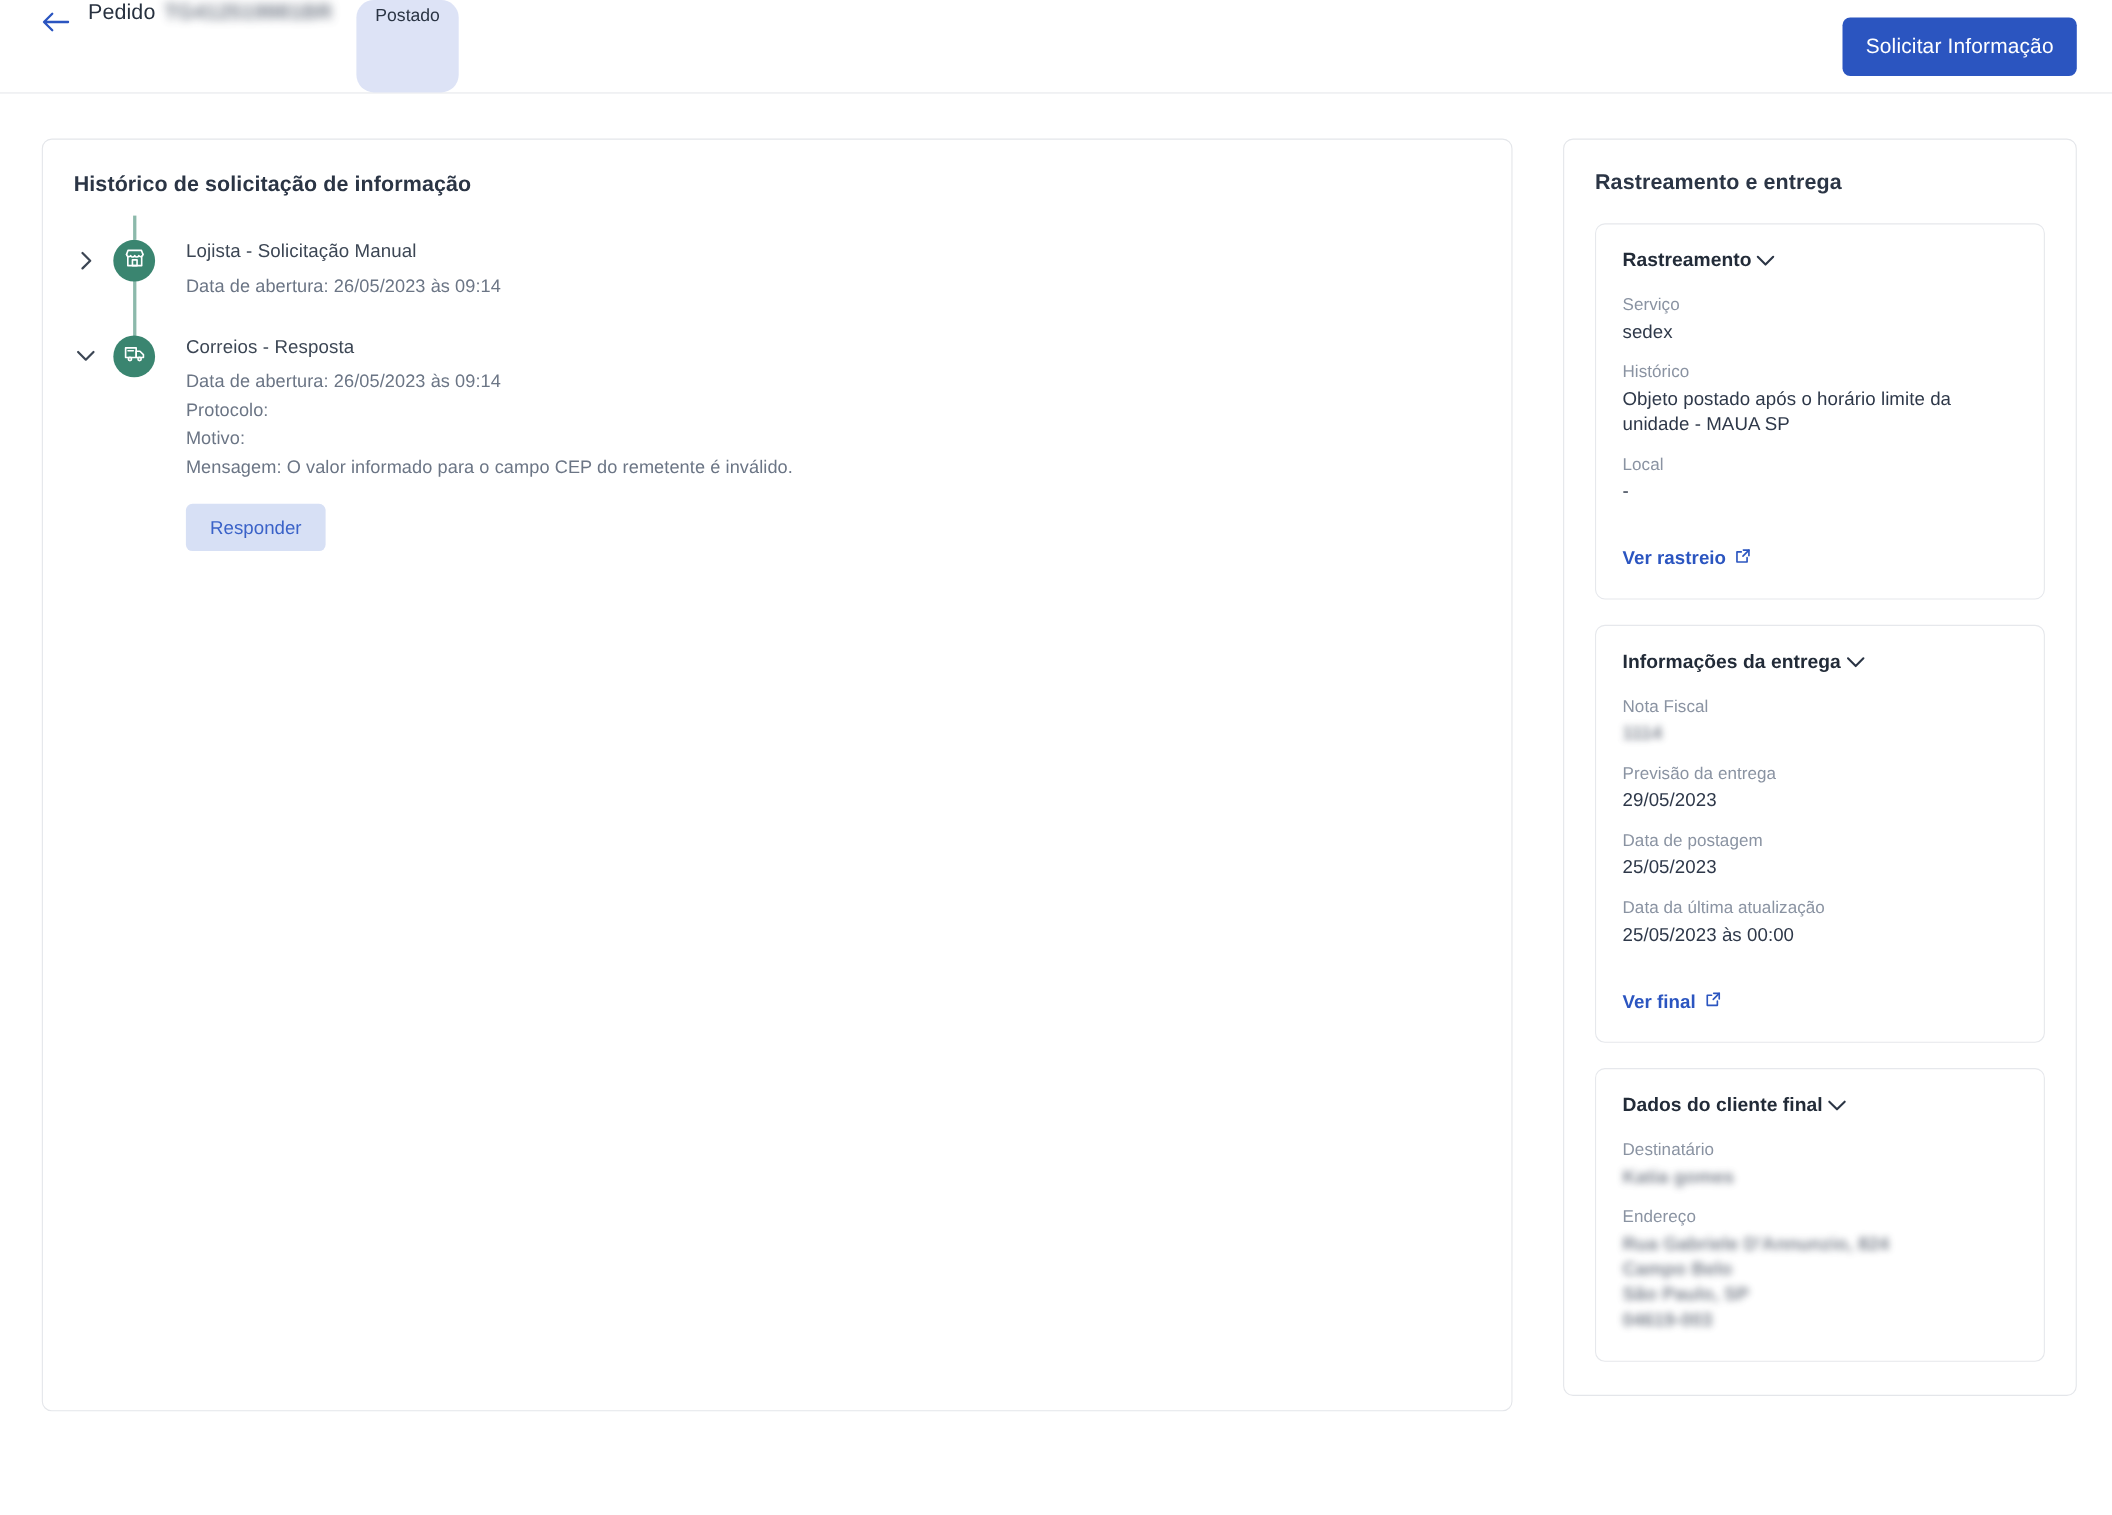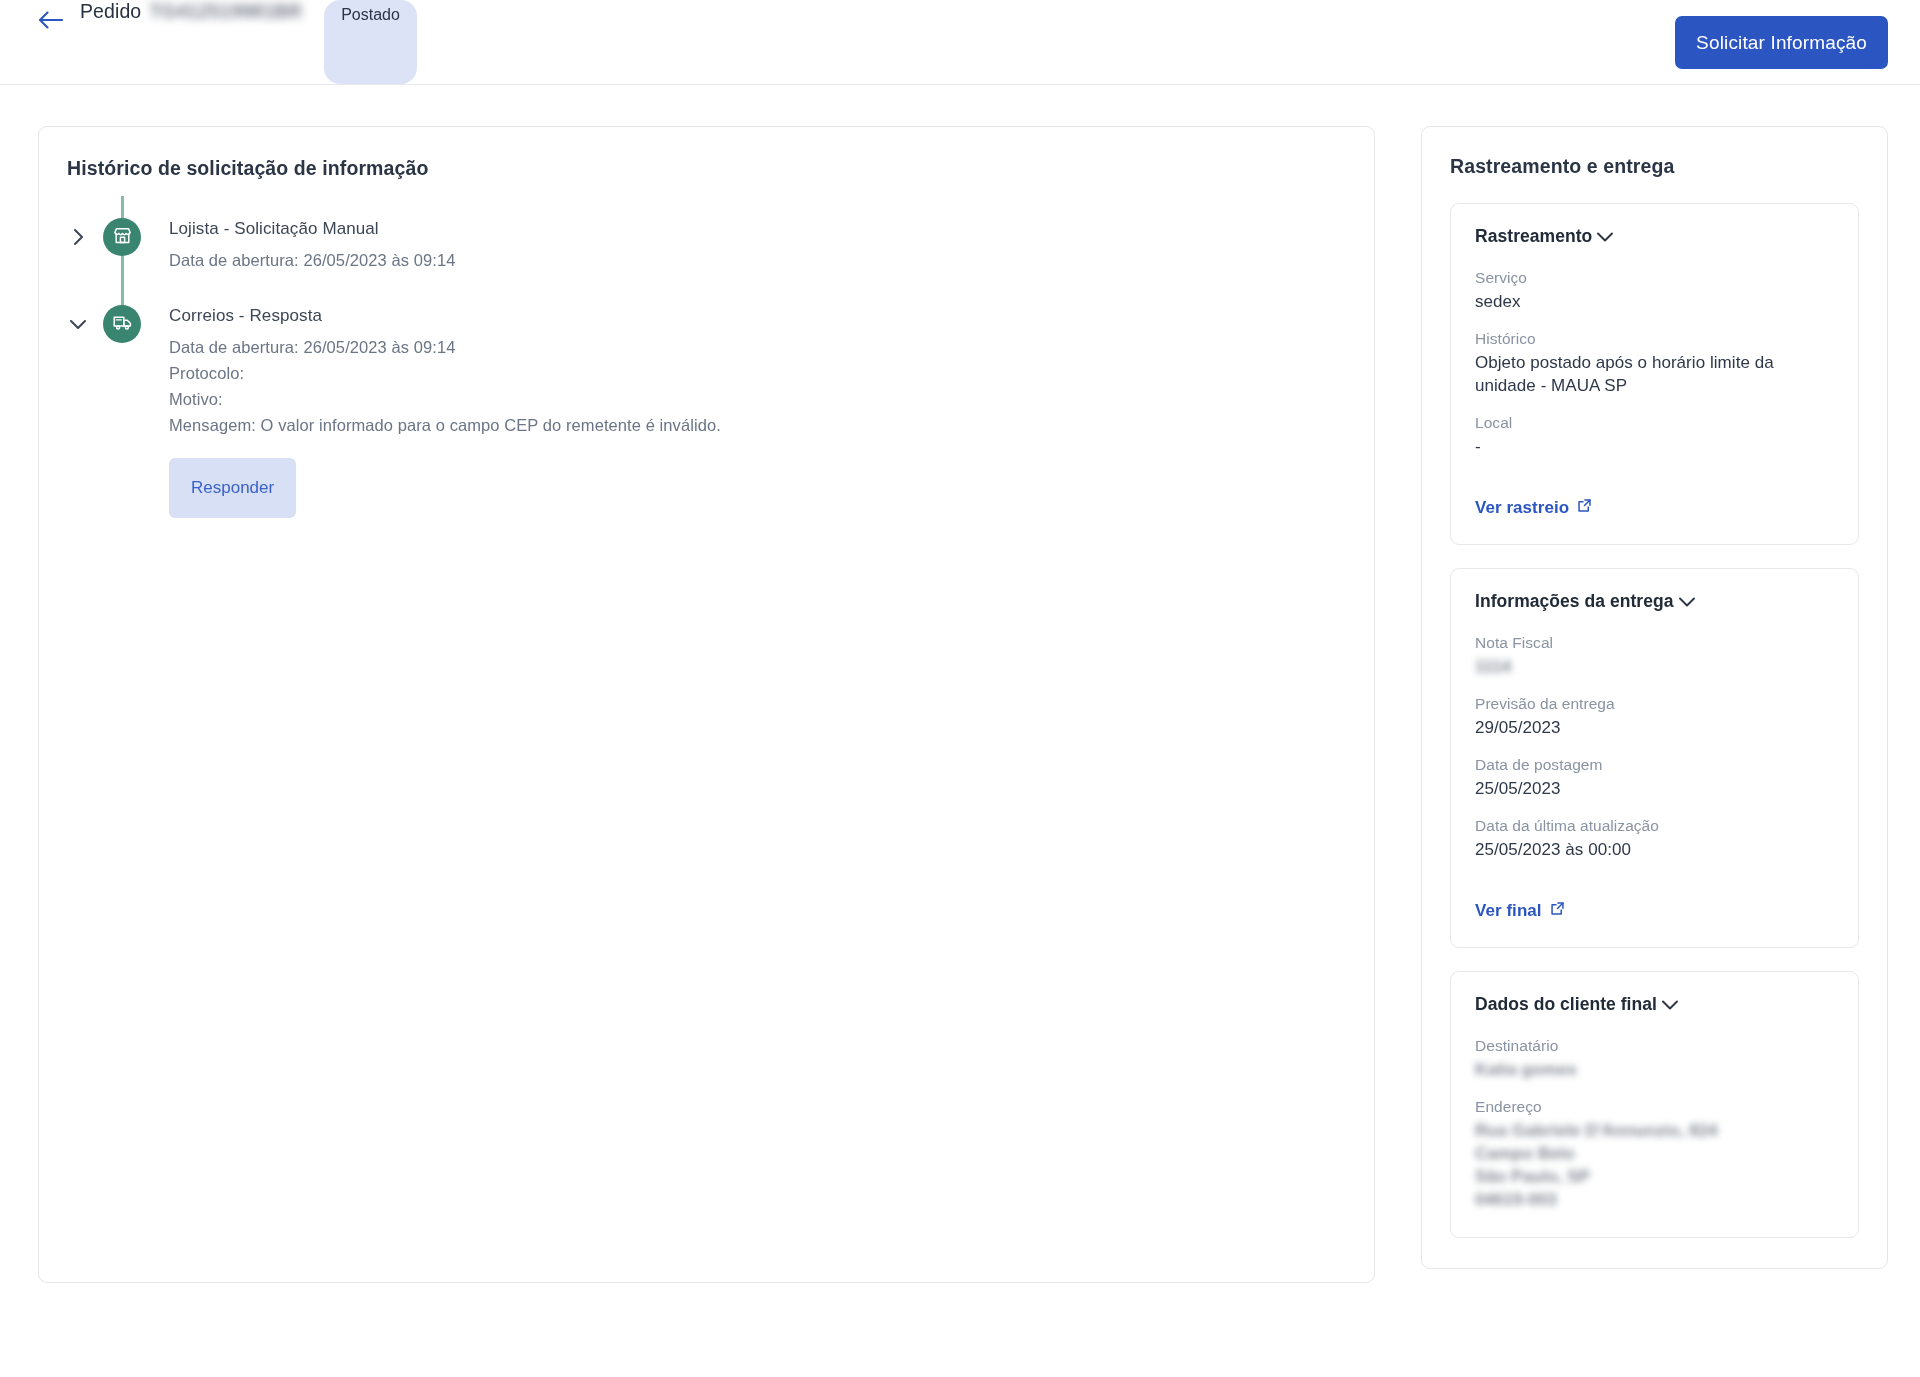--- a/index.html
+++ b/index.html
@@ -148,21 +148,21 @@
   }
   .reply-btn {
     margin-top: 20px;
     background: #d7e0f5;
     color: #3a62c8;
     border: none;
     border-radius: 6px;
     font-family: inherit;
     font-size: 17px;
     padding: 0 22px;
-    height: 60px;
+    height: 43px;
     cursor: pointer;
   }
 
   
   .subcard {
     border: 1px solid #e6e8ec;
     border-radius: 9px;
     padding: 22px 24px 26px;
     margin-bottom: 23px;
   }

